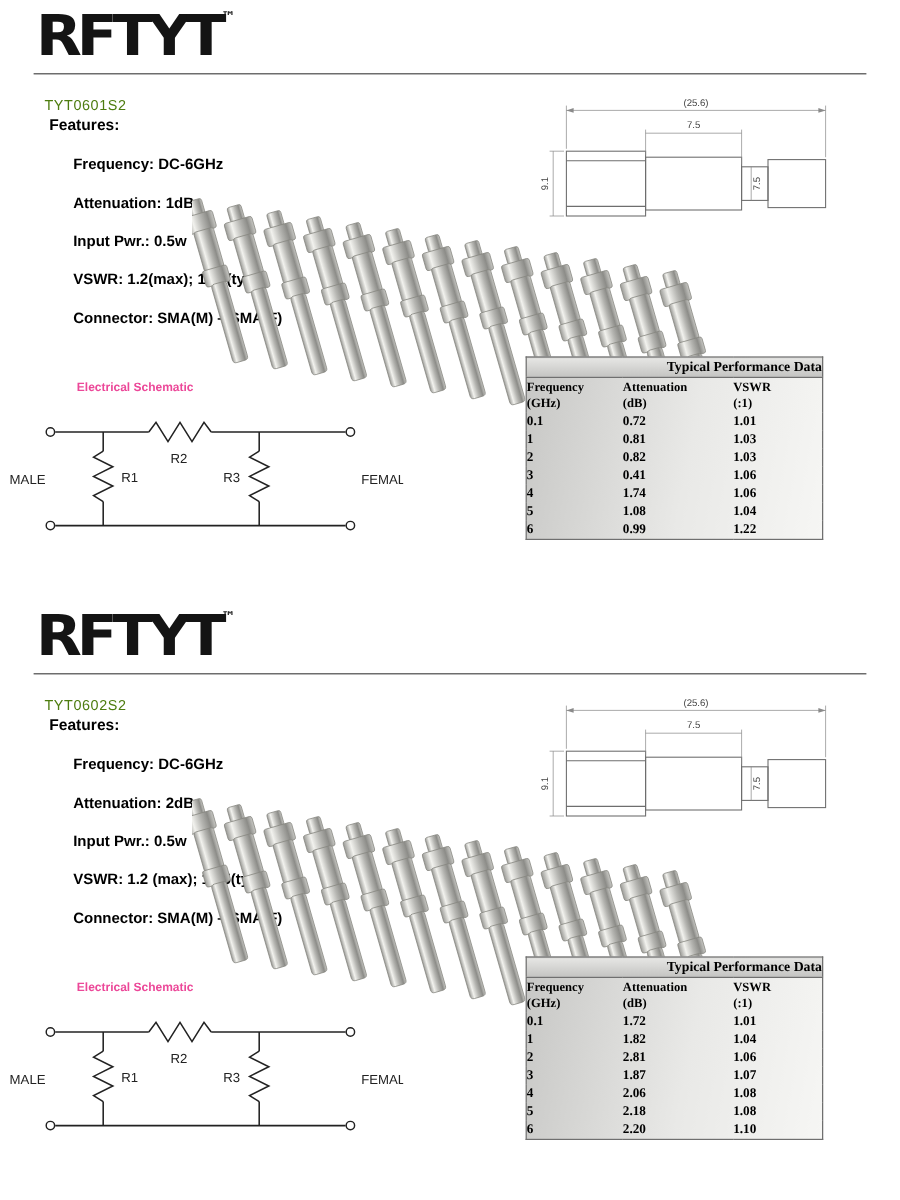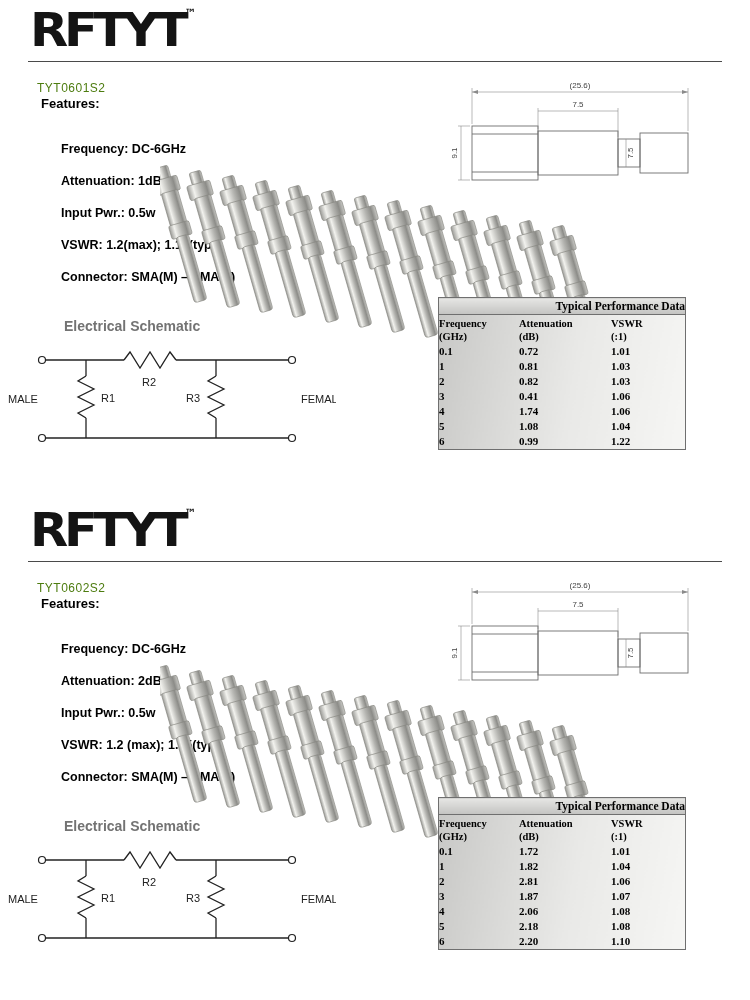--- a/index.html
+++ b/index.html
@@ -10,30 +10,30 @@
   .logo { position:absolute; left:30px; top:2px; font-family:"DejaVu Sans", sans-serif;
           font-weight:bold; font-size:46px; letter-spacing:-4px; color:#141414;
           transform:scale(1.08,1.02); transform-origin:left top; white-space:nowrap; }
   .logo .tm { font-size:11px; letter-spacing:0; vertical-align:28px; }
 
   .divider { position:absolute; left:28px; top:61px; width:694px; height:1px; background:#4a4a4a; }
 
   .model { position:absolute; left:37px; top:69px; font-size:12px; letter-spacing:0.5px; color:#4d7c0f;margin-top:12px; }
   .features-heading { position:absolute; left:41px; top:96px; font-size:13px; font-weight:bold; }
   .features { position:absolute; left:61px; top:130px; }
-  .feature { font-size:12.5px; font-weight:bold; margin-bottom:18px; white-space:nowrap;margin-top:12px; }
+  .feature { font-size:12.5px; font-weight:bold; margin-bottom:18px; white-space:nowrap; }
 
   .drawing { position:absolute; left:430px; top:76px; z-index:1; }
   .dim-label { font-size:8px; fill:#444; font-family:"Liberation Sans", sans-serif; }
   .outline { fill:none; stroke:#6e6e6e; stroke-width:0.9; }
   .dimline { stroke:#8a8a8a; stroke-width:0.6; fill:none; }
 
   .photo { position:absolute; left:160px; top:158px; z-index:0; }
 
-  .schematic-heading { position:absolute; left:64px; top:318px; font-size:14px; font-weight:bold; color:#737373; }
+  .schematic-heading { position:absolute; left:64px; top:318px; font-size:10px; font-weight:bold; color:#ec4899; }
   .schematic { position:absolute; left:6px; top:338px; }
   .sch-wire { stroke:#222; stroke-width:1.3; fill:none; }
   .sch-label { font-size:11px; fill:#222; font-family:"Liberation Sans", sans-serif; }
 
   .perf-table { position:absolute; left:438px; top:297px; width:248px; z-index:5;
                 border-collapse:collapse; border:1px solid #6f6f6f;
                 background:linear-gradient(100deg,#c7c7c5 0%,#e9e9e7 55%,#f6f6f4 100%);
                 font-family:"Liberation Serif", serif; }
   .pt-title { font-size:11.5px; font-weight:bold; text-align:right; padding:2px 0;
               border-bottom:1px solid #6f6f6f; background:linear-gradient(#e6e6e4,#c3c3c1); }

